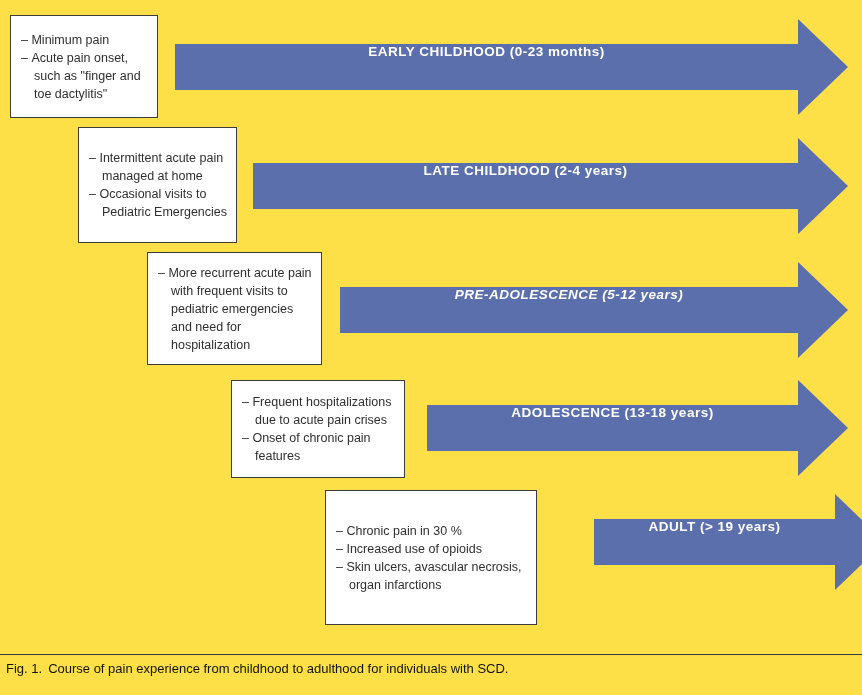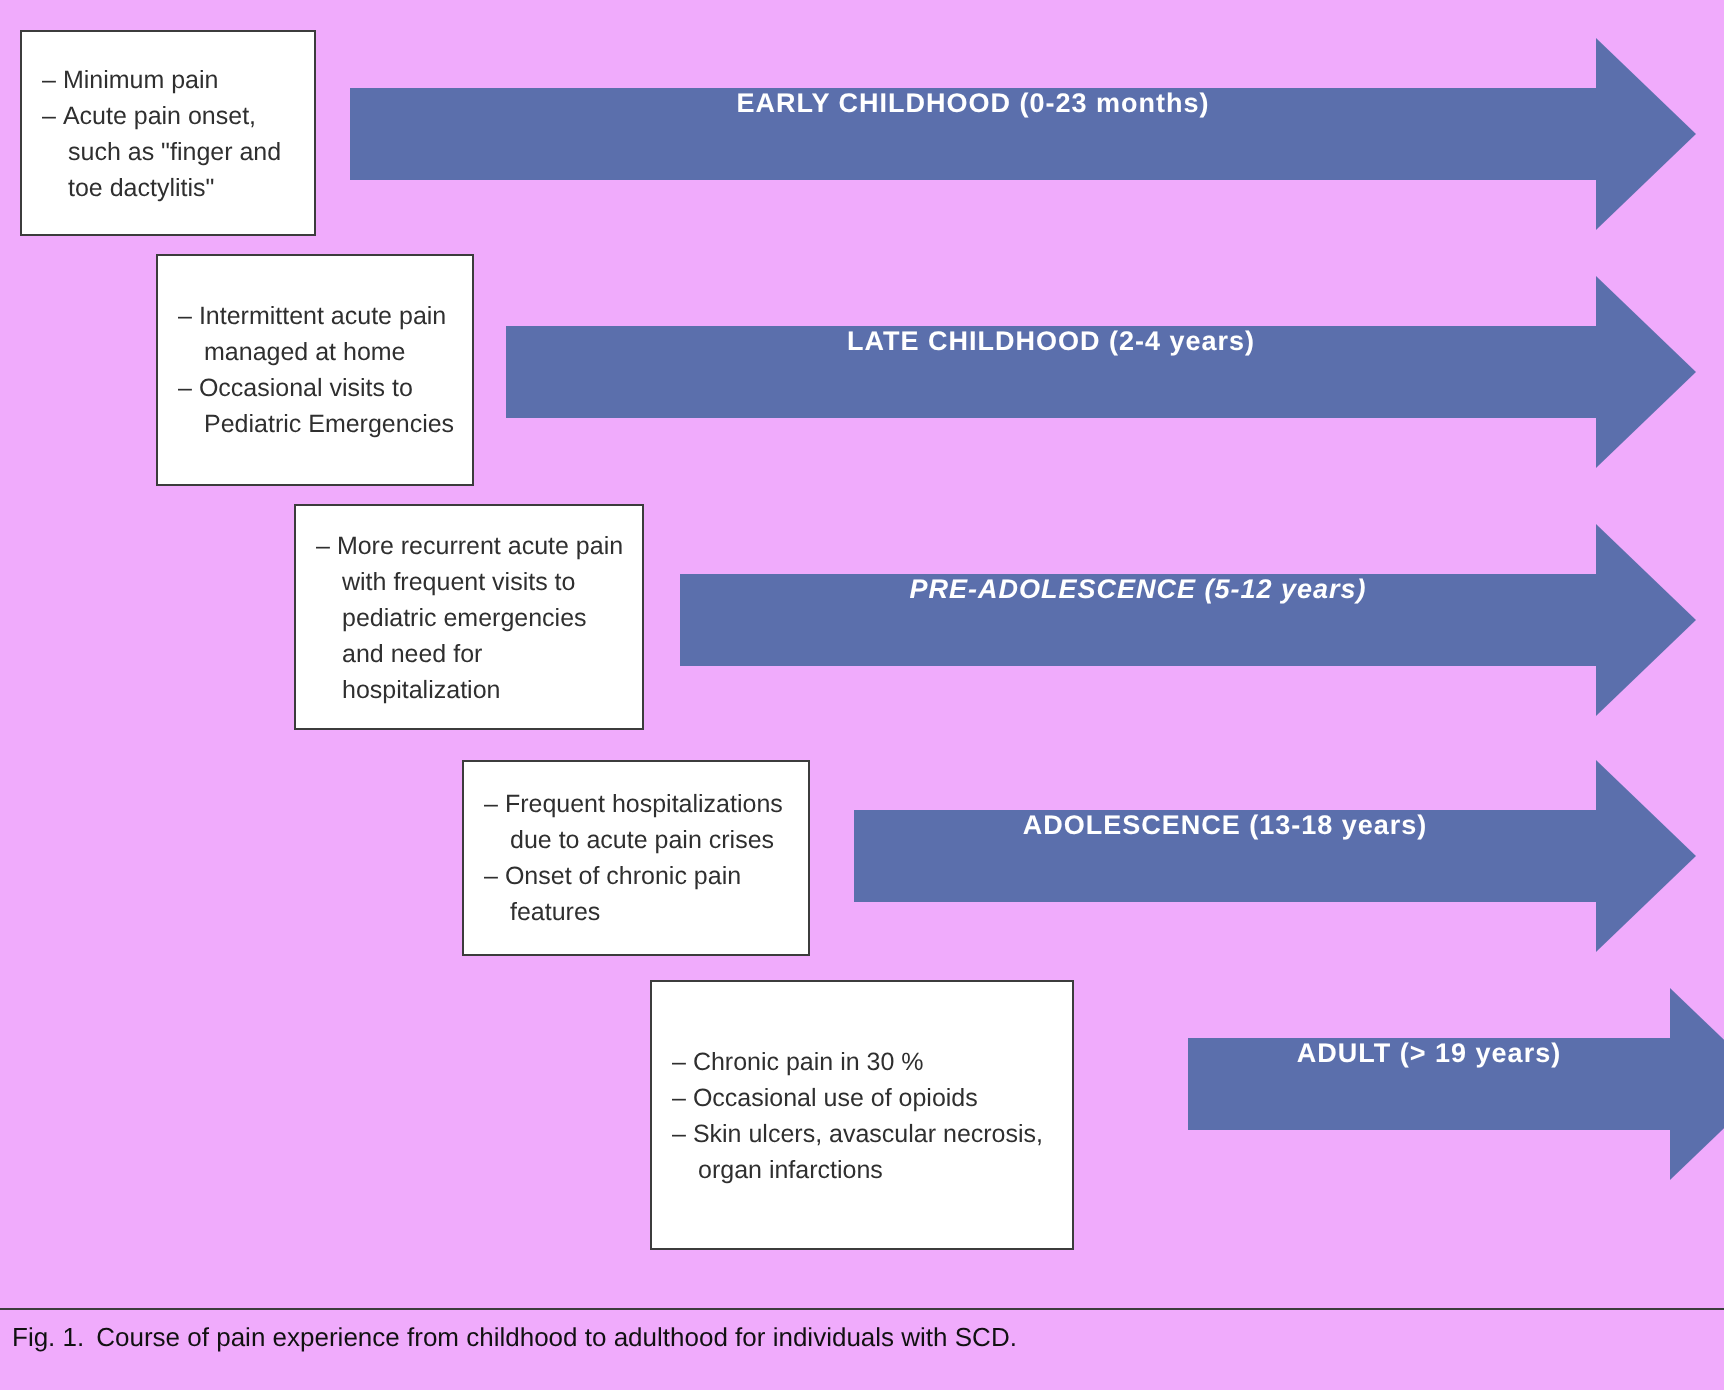--- a/index.html
+++ b/index.html
@@ -6,21 +6,21 @@
     --arrow-blue: #5b6fac;
     --box-border: #3c3c3c;
     --note-text: #2f2f2f;
   }
   * { box-sizing: border-box; }
   html, body { margin: 0; padding: 0; background: #ffffff; }
   .canvas {
     position: relative;
     width: 862px;
     height: 695px;
-    background: #f0abfc;
+    background: #fde047;
     font-family: "Liberation Sans", sans-serif;
     overflow: hidden;
   }
   
   .note {
     position: absolute;
     border: 1px solid var(--box-border);
     background: #ffffff;
     color: var(--note-text);
     font-size: 12.5px;
@@ -126,21 +126,21 @@
   <div class="arrow" style="left:427px; top:380px; width:421px;">
     <div class="arrow-body">
       <span class="arrow-label">ADOLESCENCE (13-18 years)</span>
     </div>
     <div class="arrow-head"></div>
   </div>
 
   <div class="note" style="left:325px; top:490px; width:212px; height:135px;">
     <ul>
       <li>Chronic pain in 30 %</li>
-      <li>Occasional use of opioids</li>
+      <li>Increased use of opioids</li>
       <li>Skin ulcers, avascular necrosis, organ infarctions</li>
     </ul>
   </div>
   <div class="arrow" style="left:557px; top:494px; width:291px;margin-left:37px;">
     <div class="arrow-body">
       <span class="arrow-label">ADULT (&gt; 19 years)</span>
     </div>
     <div class="arrow-head"></div>
   </div>
 

